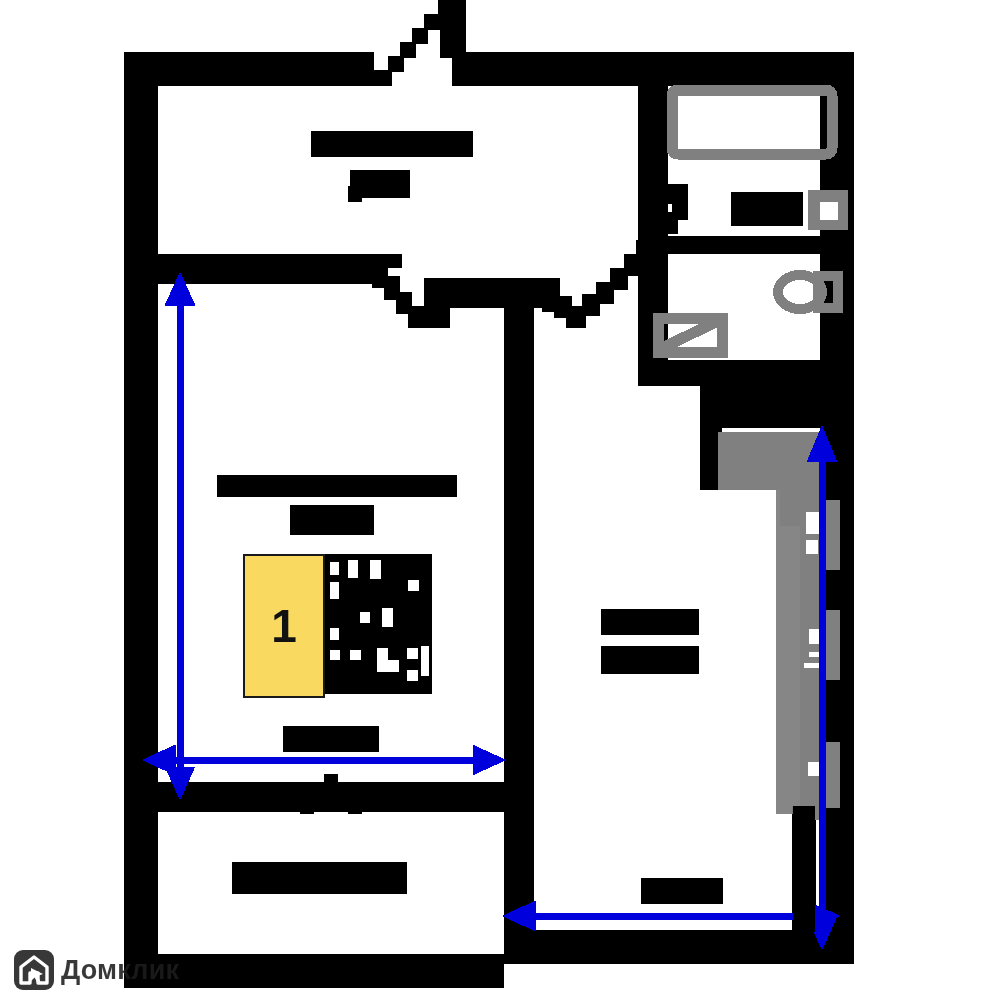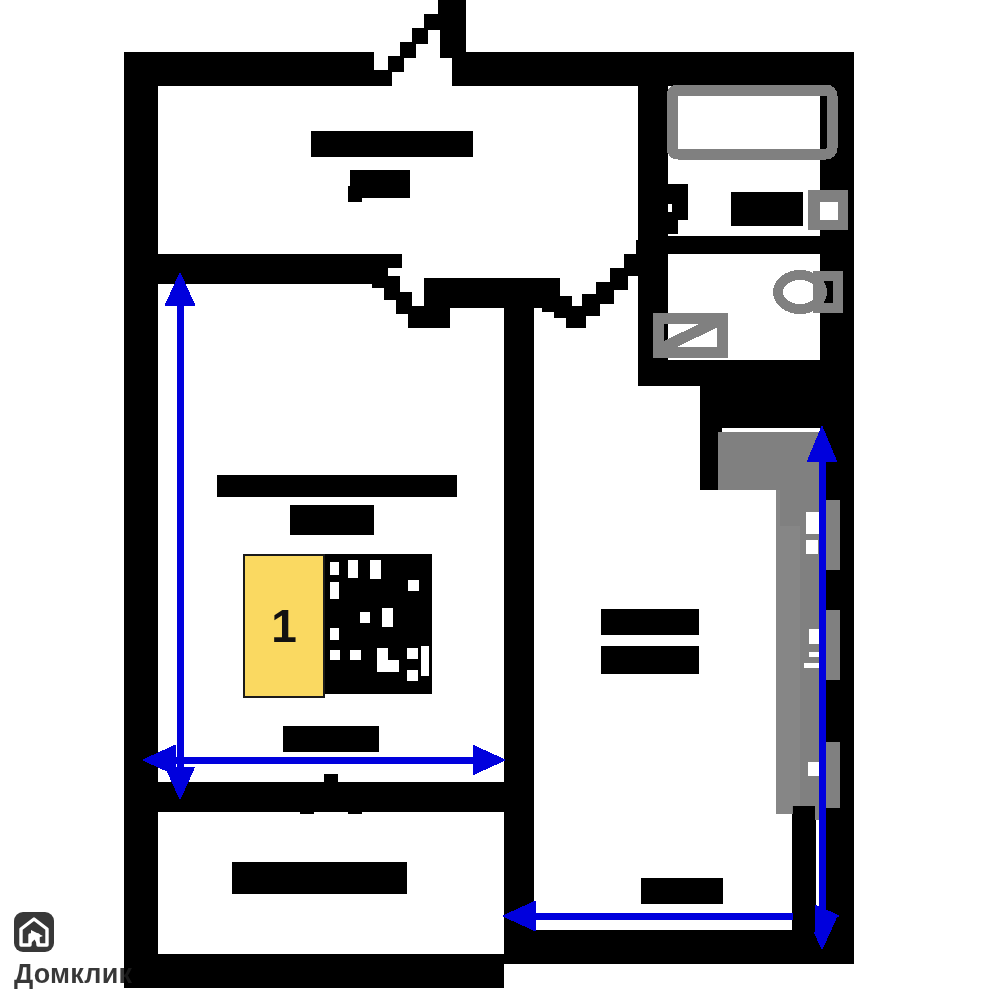--- a/index.html
+++ b/index.html
@@ -26,23 +26,22 @@
     display:flex;align-items:center;justify-content:center;
     color:#111111;
     font-weight:600;
     font-family:"Liberation Sans",sans-serif;
   }
 
   
   #watermark{
     position:absolute;
     left:14px;bottom:10px;
-    display:flex;align-items:flex-start;gap:7px;
+    display:flex;align-items:center;gap:7px;
     opacity:0.88;
-    flex-direction:column;
   }
   #watermark .wm-text{
     color:#1d1d1d;
     font-size:27px;
     font-weight:700;
     letter-spacing:.2px;
     font-family:"Liberation Sans",sans-serif;
   }
 </style>
 </head>

